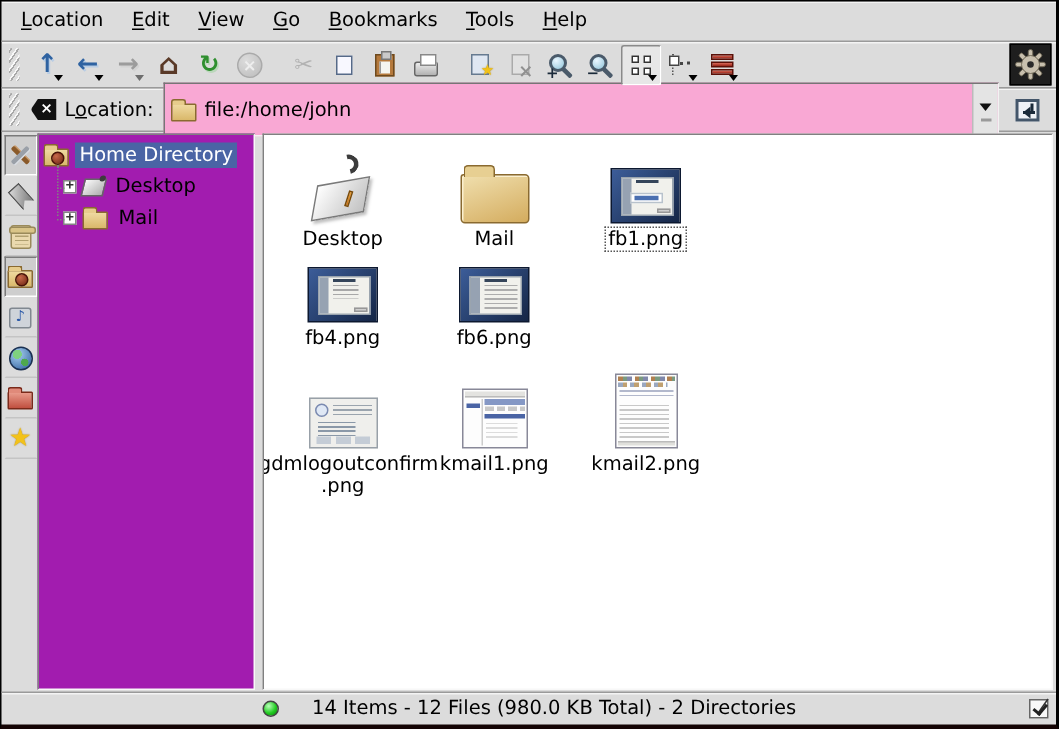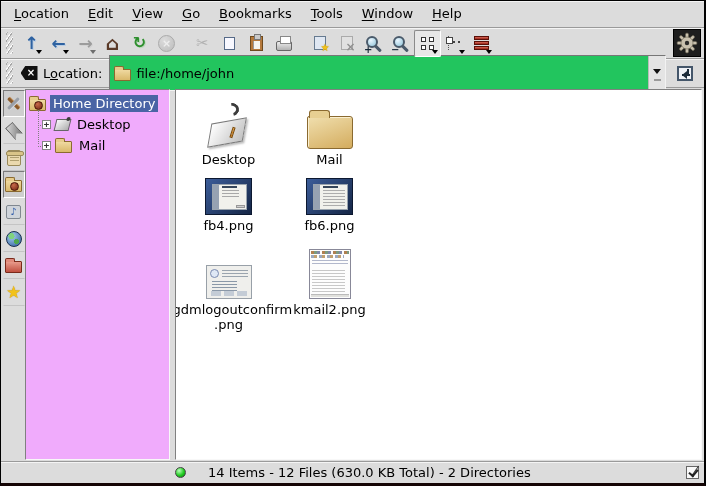--- a/index.html
+++ b/index.html
@@ -73,21 +73,21 @@
     display:flex; align-items:center; justify-content:center; }
 
   
   .locrow{ height:29px; display:flex; align-items:center; padding:2px 6px 2px 3px;
     border-bottom:1px solid #9a9a9a; box-shadow:inset 0 1px 0 #f4f4f4; }
   .clearbtn{ width:22px; height:22px; display:flex; align-items:center; justify-content:center; }
   .i-clear{ display:block; width:17px; height:14px; background:#111; color:#fff;
     clip-path:polygon(0 50%,28% 0,100% 0,100% 100%,28% 100%);
     font-weight:bold; font-size:10px; line-height:14px; text-align:center; padding-left:4px; }
   .loclabel{ margin:0 7px 0 3px; white-space:nowrap; }
-  .combo{ flex:1; height:36px; background:#22c55e; border:1px solid; border-color:#767676 #f2f2f2 #f2f2f2 #767676;
+  .combo{ flex:1; height:36px; background:#f9a8d4; border:1px solid; border-color:#767676 #f2f2f2 #f2f2f2 #767676;
     display:flex; align-items:center; padding-left:4px; gap:5px;justify-content:flex-end; }
   .locvalue{ flex:1; white-space:nowrap; overflow:hidden; }
   .combo-arrow{ width:17px; align-self:stretch; display:flex; flex-direction:column;
     align-items:center; justify-content:center; background:#e4e4e4; border-left:1px solid #bbb; }
   .ca-tri{ width:0; height:0; border:4px solid transparent; border-top:5px solid #111; margin-top:4px; }
   .ca-dash{ width:7px; height:2px; background:#9a9a9a; margin-top:1px; }
   .gobtn{ width:27px; height:26px; margin-left:5px; display:flex; align-items:center; justify-content:center; }
   .i-go{ position:relative; width:16px; height:15px; border:2px solid #44566a; background:#eef1f6; display:block; }
   .i-go .go-bar{ position:absolute; right:2px; top:1px; width:2px; height:7px; background:#1a2a3a; }
   .i-go .go-h{ position:absolute; left:3px; top:6px; width:8px; height:2px; background:#1a2a3a; }
@@ -123,21 +123,21 @@
   .mini-folder.red{ background:linear-gradient(#e89a8a,#c05040); border-color:#7a2a1a; }
   .mini-folder.red::before{ background:#e08a7a; border-color:#7a2a1a; }
   .i-serv{ display:flex; align-items:center; justify-content:center; width:15px; height:14px;
     background:#cfd4da; border:1px solid #808890; border-radius:2px; font-size:10px; color:#2a58a8; }
   .i-net{ display:block; width:16px; height:16px; border-radius:50%; border:1px solid #1a3050;
     background:radial-gradient(circle at 32% 30%,#7fd27f 0 22%,transparent 23%),
                radial-gradient(circle at 68% 68%,#4ea84e 0 18%,transparent 19%),
                radial-gradient(circle at 35% 30%,#a8d0f0,#2a5a9a); }
   .i-star{ font-size:17px; line-height:1; color:#f2c21a; text-shadow:0 0 1px #a87800; }
 
-  .tree{ width:145px; flex:none; background:#f0abfc; border:1px solid; border-color:#808080 #f8f8f8 #f8f8f8 #808080;
+  .tree{ width:145px; flex:none; background:#a21caf; border:1px solid; border-color:#808080 #f8f8f8 #f8f8f8 #808080;
     padding:3px 14px 3px 3px; overflow:hidden; }
   .trow{ position:relative; display:flex; align-items:center; height:21px; gap:4px; white-space:nowrap; }
   .tlabel{ padding:1px 3px; }
   .tlabel.sel{ background:#4a64a5; color:#fff; }
   .tchildren{ position:relative; margin-left:9px; }
   .tchildren::before{ content:""; position:absolute; left:0; top:-4px; height:calc(100% - 8px);
     border-left:1px dotted #808080; }
   .trow.child::before{ content:""; position:absolute; left:0; top:50%; width:5px; border-top:1px dotted #808080; }
   .exp{ width:9px; height:9px; flex:none; margin-left:4px; border:1px solid #848484; background:#fff;
     font:bold 9px/7px "DejaVu Sans Mono",monospace; text-align:center; color:#333; }
@@ -242,21 +242,20 @@
 
 <div class="window">
 
   <div class="menubar">
       <div class="menu-item"><u>L</u>ocation</div>
       <div class="menu-item"><u>E</u>dit</div>
       <div class="menu-item"><u>V</u>iew</div>
       <div class="menu-item"><u>G</u>o</div>
       <div class="menu-item"><u>B</u>ookmarks</div>
       <div class="menu-item"><u>T</u>ools</div>
-      <div class="menu-item"><u>W</u>indow</div>
       <div class="menu-item"><u>H</u>elp</div>
     </div>
 
   <div class="toolbar">
     <div class="grip"></div>
     <div class="tbdyn" style="display:flex;align-items:center;">
         <div class="tbtn">
           <span class="icw">
             <span class="garrow">↑</span>
             <i class="dd"></i>
@@ -480,20 +479,34 @@
             <div class="flabel">Desktop</div>
           </div>
           <div class="fcell">
             <div class="ibox">
               <span>
                 <span class="big-folder"></span>
               </span>
             </div>
             <div class="flabel">Mail</div>
           </div>
+          <div class="fcell">
+            <div class="ibox">
+              <span>
+                <span class="thumb t-inst">
+                  <i class="dlg"></i>
+                  <i class="strip"></i>
+                  <i class="title"></i>
+                  <i class="logo"></i>
+                  <i class="btn"></i>
+                </span>
+              </span>
+            </div>
+            <div class="flabel focused">fb1.png</div>
+          </div>
         </div>
         <div class="fr fr2">
           <div class="fcell">
             <div class="ibox">
               <span>
                 <span class="thumb t-inst">
                   <i class="dlg"></i>
                   <i class="strip"></i>
                   <i class="title"></i>
                   <i class="lines sm"></i>
@@ -527,34 +540,49 @@
                   <i class="opts"></i>
                   <i class="btns"></i>
                 </span>
               </span>
             </div>
             <div class="flabel">gdmlogoutconfirm​.png</div>
           </div>
           <div class="fcell">
             <div class="ibox">
               <span>
+                <span class="thumb t-km1">
+                  <i class="tb"></i>
+                  <i class="lp"></i>
+                  <i class="hdr"></i>
+                  <i class="rws"></i>
+                  <i class="sel"></i>
+                  <i class="rws2"></i>
+                </span>
+              </span>
+            </div>
+            <div class="flabel">kmail1.png</div>
+          </div>
+          <div class="fcell">
+            <div class="ibox">
+              <span>
                 <span class="thumb t-km2">
                   <i class="tba"></i>
                   <i class="tbb"></i>
                   <i class="flds"></i>
                   <i class="bdy"></i>
                   <i class="sb"></i>
                 </span>
               </span>
             </div>
             <div class="flabel">kmail2.png</div>
           </div>
         </div>
       </div>
   </div>
 
   <div class="statusbar">
     <span class="led"></span>
-    <span class="stext">14 Items - 12 Files (630.0 KB Total) - 2 Directories</span>
+    <span class="stext">14 Items - 12 Files (980.0 KB Total) - 2 Directories</span>
     <span class="scheck"></span>
   </div>
 
 </div>
 
 </body></html>

